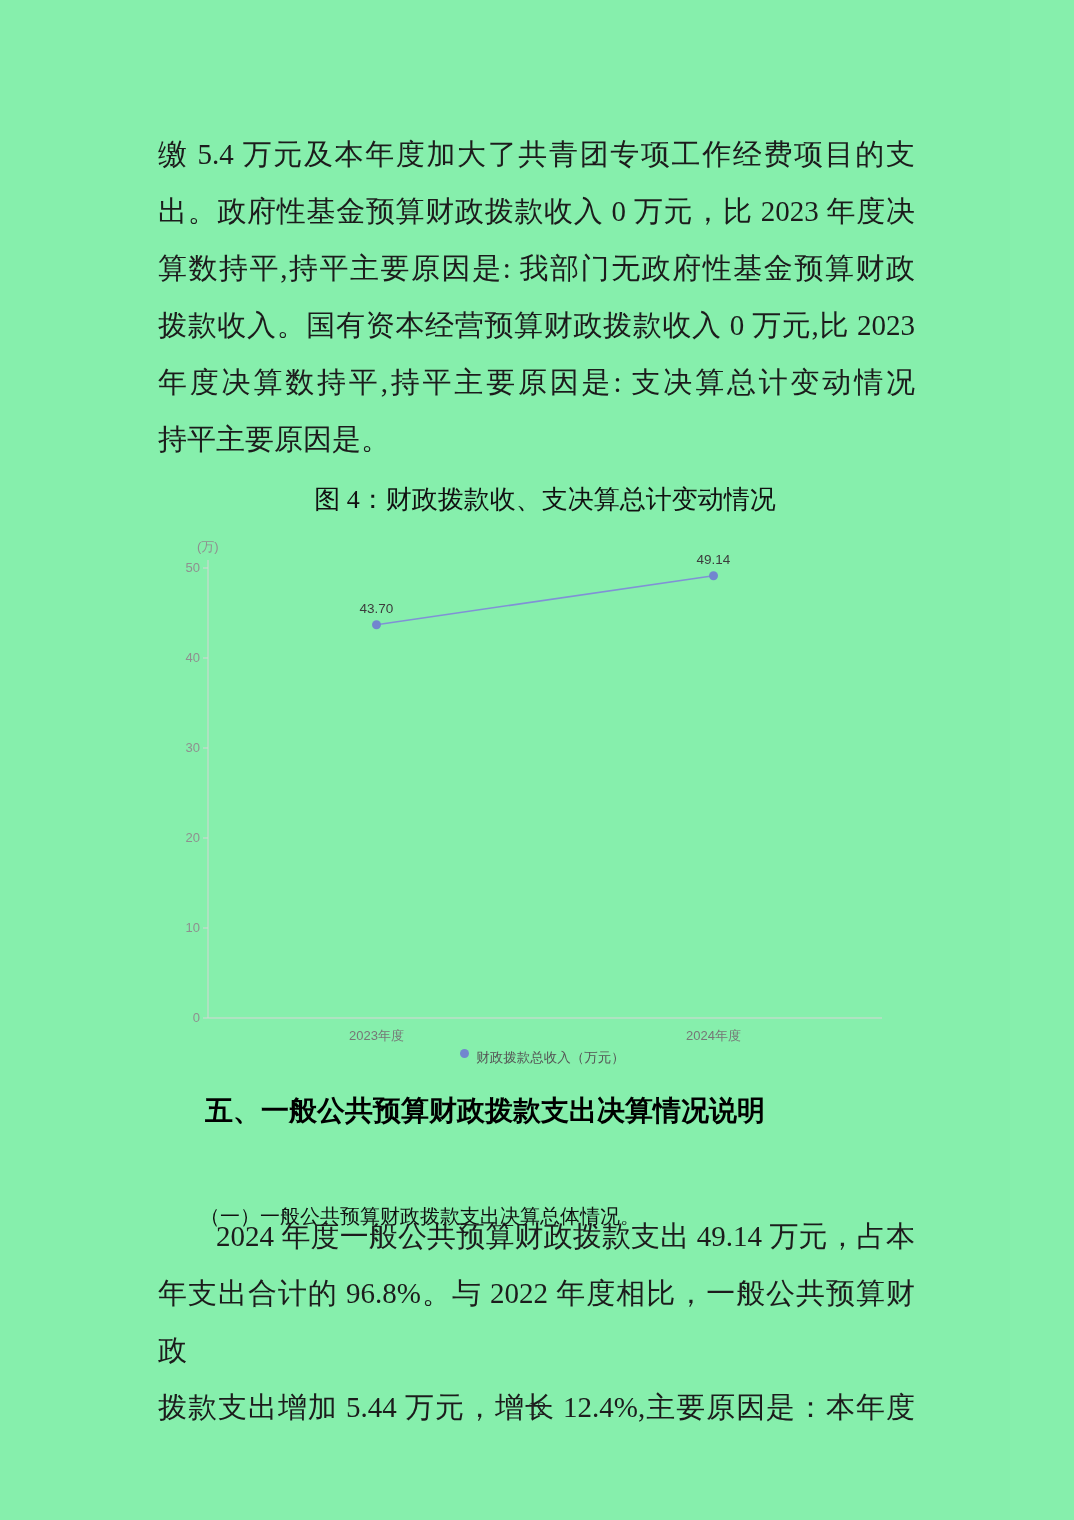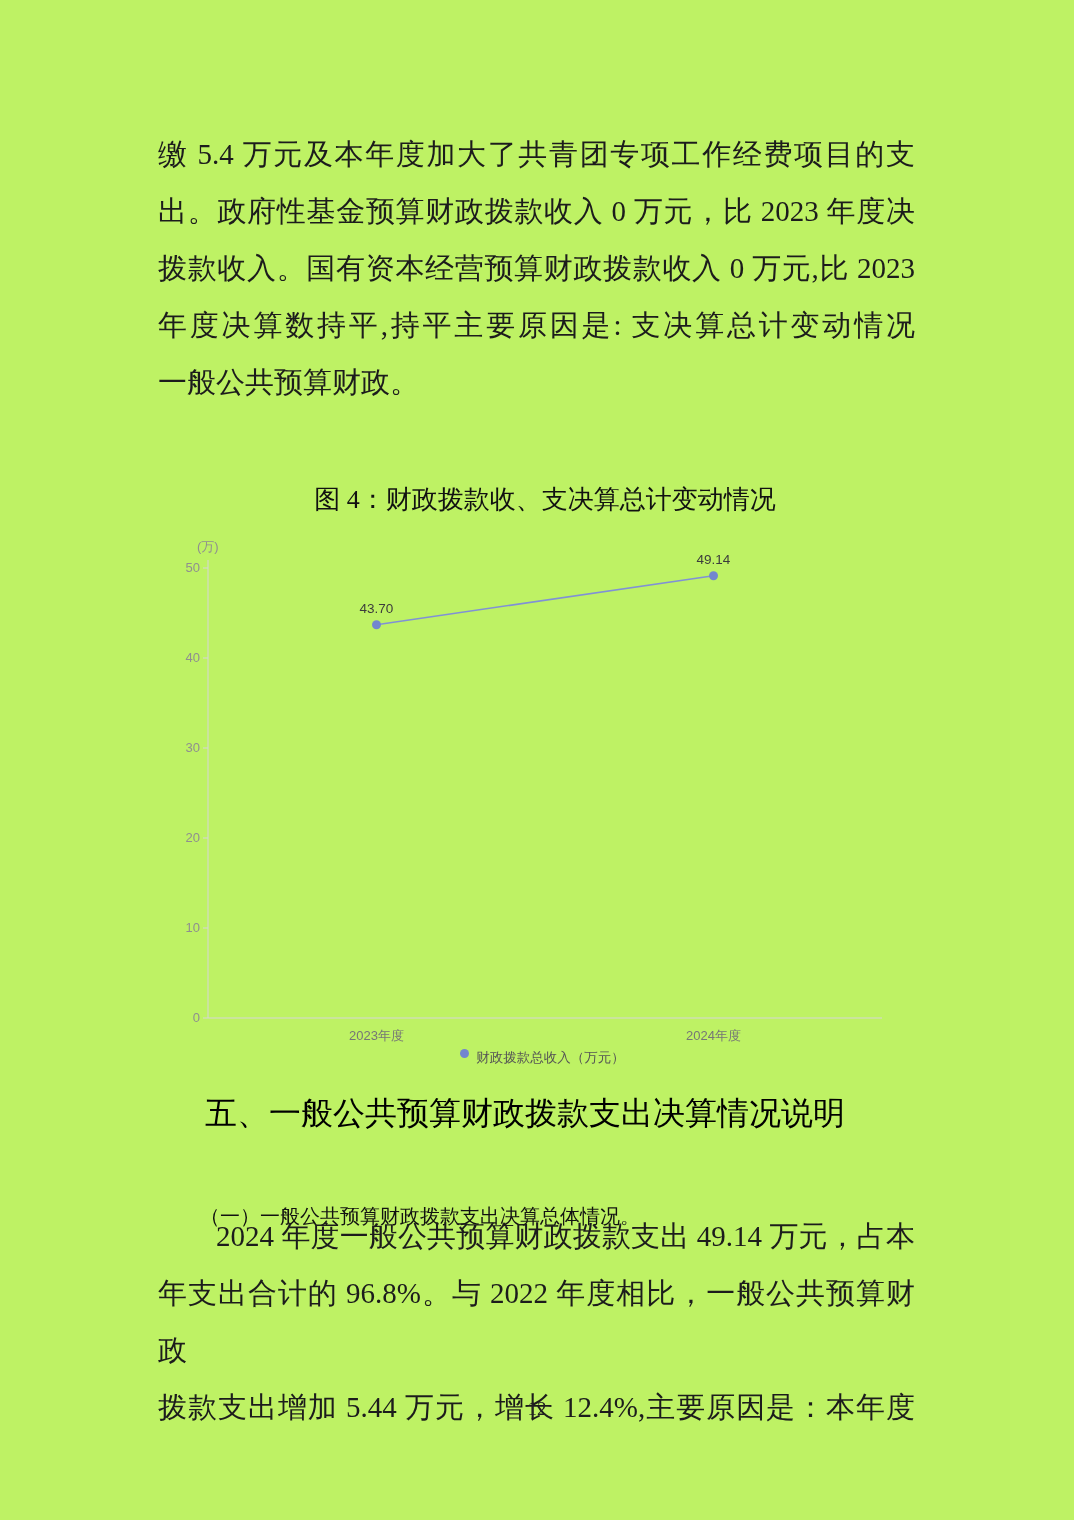--- a/index.html
+++ b/index.html
@@ -1,48 +1,49 @@
 <!DOCTYPE html>
 <html><head>
 <meta charset="utf-8">
 <style>
   html,body{margin:0;padding:0;background:#ffffff;}
-  .page{position:relative;width:1074px;height:1520px;background:#bef264;overflow:hidden;
+  .page{position:relative;width:1074px;height:1520px;background:#86efac;overflow:hidden;
         font-family:"Liberation Serif","DejaVu Serif",serif;color:#1c1c1c;}
   .para{position:absolute;left:158px;width:757px;font-size:29px;line-height:57px;}
   .line{text-align:justify;}
   .line.full{text-align-last:justify;}
   .line.indent{text-indent:2em;}
   .figure-title{position:absolute;left:0;top:482px;width:1074px;text-align:center;
         font-size:26px;color:#111;padding-left:8px;}
   .chart-wrap{position:absolute;left:185px;top:535px;width:715px;}
   .chart-svg{display:block;width:715px;height:510px;}
   .tick-label{font-family:"Liberation Sans","DejaVu Sans",sans-serif;font-size:13px;fill:#8f8f8f;}
   .cat-label{font-family:"Liberation Sans","DejaVu Sans",sans-serif;font-size:13px;fill:#767676;}
   .value-label{font-family:"Liberation Sans","DejaVu Sans",sans-serif;font-size:13.5px;fill:#3c3c3c;}
   .legend{margin-top:4px;display:flex;align-items:flex-start;justify-content:center;gap:7px;
         font-family:"Liberation Sans","DejaVu Sans",sans-serif;font-size:13.5px;color:#555;}
   .legend-dot{width:9px;height:9px;border-radius:50%;display:inline-block;}
-  .section-heading{position:absolute;left:205px;top:1092px;font-size:32px;font-weight:normal;
+  .section-heading{position:absolute;left:205px;top:1092px;font-size:28px;font-weight:bold;
         font-family:"Liberation Sans","DejaVu Sans",sans-serif;color:#000;}
   .section-subheading{position:absolute;left:200px;top:1203px;font-size:20px;color:#111;}
   .page-number{position:absolute;left:0;top:1398px;width:1074px;text-align:center;
         font-size:19px;color:#222;}
 </style>
 </head>
 <body>
 
 <div class="page">
 
   <div class="para" style="top:126px;">
     <div class="line full">缴 5.4 万元及本年度加大了共青团专项工作经费项目的支</div>
     <div class="line full">出。政府性基金预算财政拨款收入 0 万元，比 2023 年度决</div>
+    <div class="line full">算数持平,持平主要原因是: 我部门无政府性基金预算财政</div>
     <div class="line full">拨款收入。国有资本经营预算财政拨款收入 0 万元,比 2023</div>
     <div class="line full">年度决算数持平,持平主要原因是: 支决算总计变动情况</div>
-    <div class="line">一般公共预算财政。</div>
+    <div class="line">持平主要原因是。</div>
   </div>
 
   <div class="figure-title">图 4：财政拨款收、支决算总计变动情况</div>
 
   <div class="chart-wrap">
     <svg class="chart-svg" viewBox="0 0 715 510">
         <line x1="23" y1="25" x2="23" y2="483" stroke="#d6d6d6" stroke-width="1"></line>
         <line x1="23" y1="483" x2="697" y2="483" stroke="#d6d6d6" stroke-width="1"></line>
         <line x1="18" y1="483" x2="23" y2="483" stroke="#d6d6d6" stroke-width="1"></line>
         <text x="15" y="487" text-anchor="end" class="tick-label">0</text>

